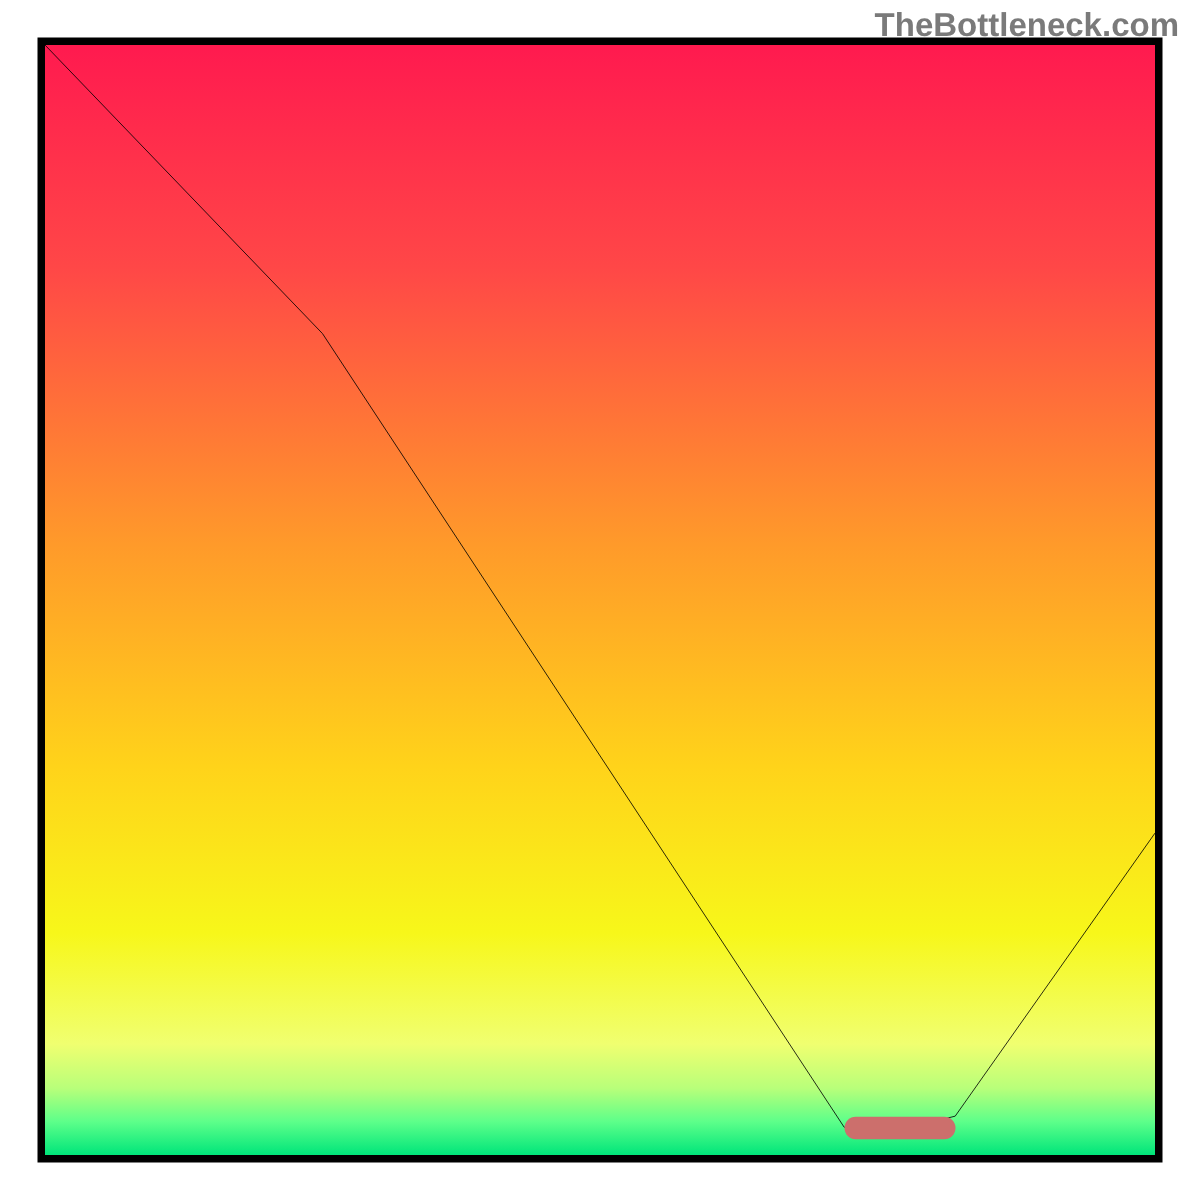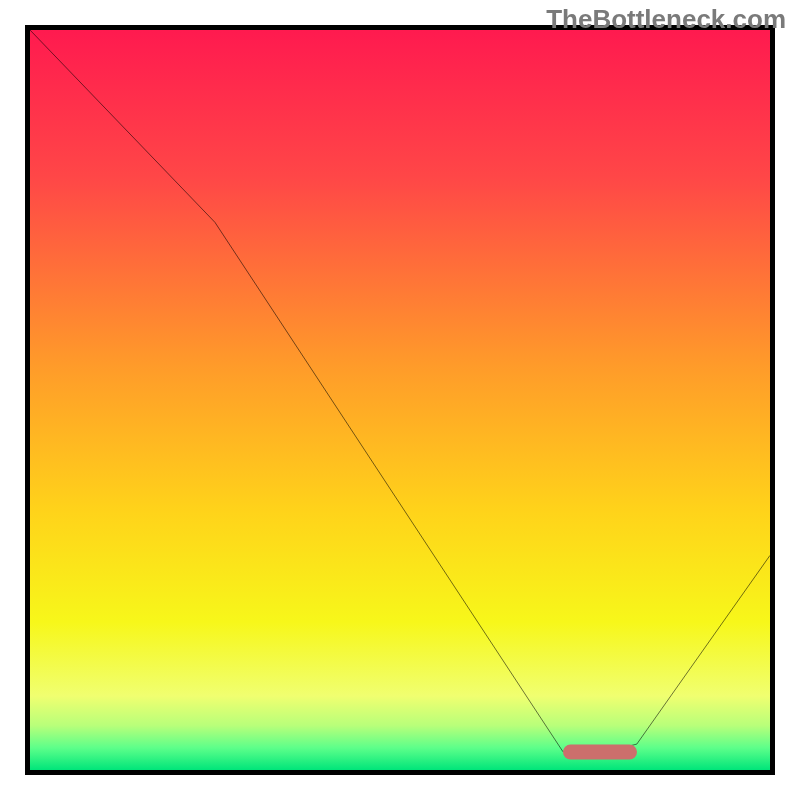--- a/index.html
+++ b/index.html
@@ -8,21 +8,21 @@
     width: 800px;
     height: 800px;
     position: relative;
     font-family: Arial, sans-serif;
     background: #fff;
   }
   .watermark {
     position: absolute;
     top: 4px;
     right: 14px;
-    font-size: 26px;
+    font-size: 22px;
     font-weight: bold;
     color: #7a7a7a;
     z-index: 10;
   }
   .chart {
     position: absolute;
     left: 25px;
     top: 25px;
     width: 750px;
     height: 750px;

